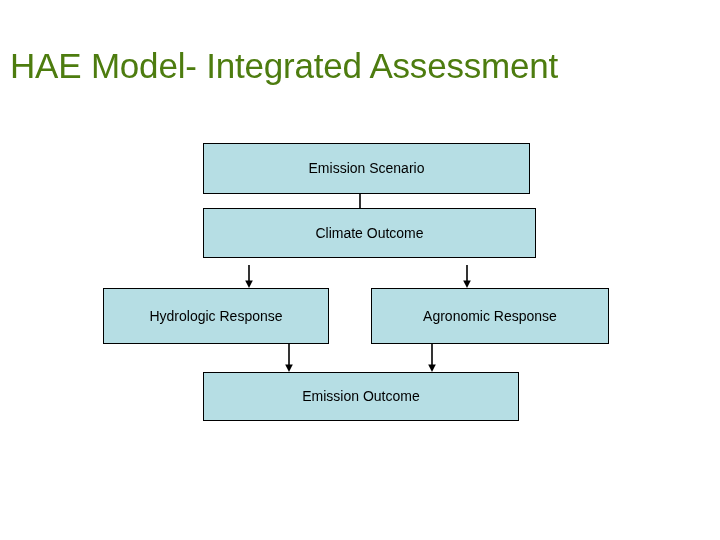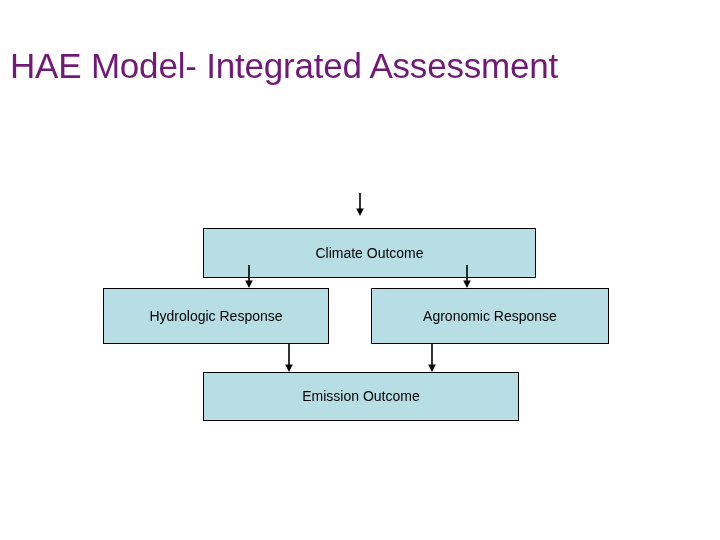--- a/index.html
+++ b/index.html
@@ -25,21 +25,21 @@
   }
   #slide-title {
     position: absolute;
     left: 10px;
     top: 44px;
     width: 700px;
     font-size: 35px;
     line-height: 44px;
     font-weight: normal;
     letter-spacing: -0.2px;
-    color: #701a75;
+    color: #4d7c0f;
     white-space: nowrap;
     font-family: "Liberation Sans", sans-serif;
   }
   .node-box {
     position: absolute;
     box-sizing: border-box;
     background: #b6dee4;
     border: 1px solid #000000;
     display: flex;
     align-items: center;
@@ -49,38 +49,41 @@
   .node-label {
     font-size: 14px;
     line-height: 17px;
     font-weight: normal;
     color: #000000;
     font-family: "Liberation Sans", sans-serif;
     white-space: nowrap;
   }
   
   #box-emission  { left: 203px; top: 143px; width: 327px; height: 51px; }
-  #box-climate   { left: 203px; top: 228px; width: 333px; height: 50px; }
+  #box-climate   { left: 203px; top: 208px; width: 333px; height: 50px; }
   #box-hydro     { left: 103px; top: 288px; width: 226px; height: 56px; }
   #box-agro      { left: 371px; top: 288px; width: 238px; height: 56px; }
   #box-economic  { left: 203px; top: 372px; width: 316px; height: 49px; }
 
   .arrow {
     position: absolute;
     overflow: visible;
   }
   .arrow svg { display: block; }
 </style>
 </head>
 <body>
 
 <div id="slide">
 
   <div id="slide-title">HAE Model- Integrated Assessment</div>
 
+  <div class="node-box" id="box-emission">
+    <span class="node-label">Emission Scenario</span>
+  </div>
 
   <div class="arrow" style="left:352px; top:193px; width:16px; height:24px;">
     <svg width="16" height="24" viewBox="0 0 16 24">
       <line x1="8" y1="0" x2="8" y2="18" stroke="#000000" stroke-width="1.6"></line>
       <polygon points="8,23 4.2,15.5 11.8,15.5" fill="#000000"></polygon>
     </svg>
   </div>
 
   <div class="node-box" id="box-climate">
     <span class="node-label">Climate Outcome</span>

